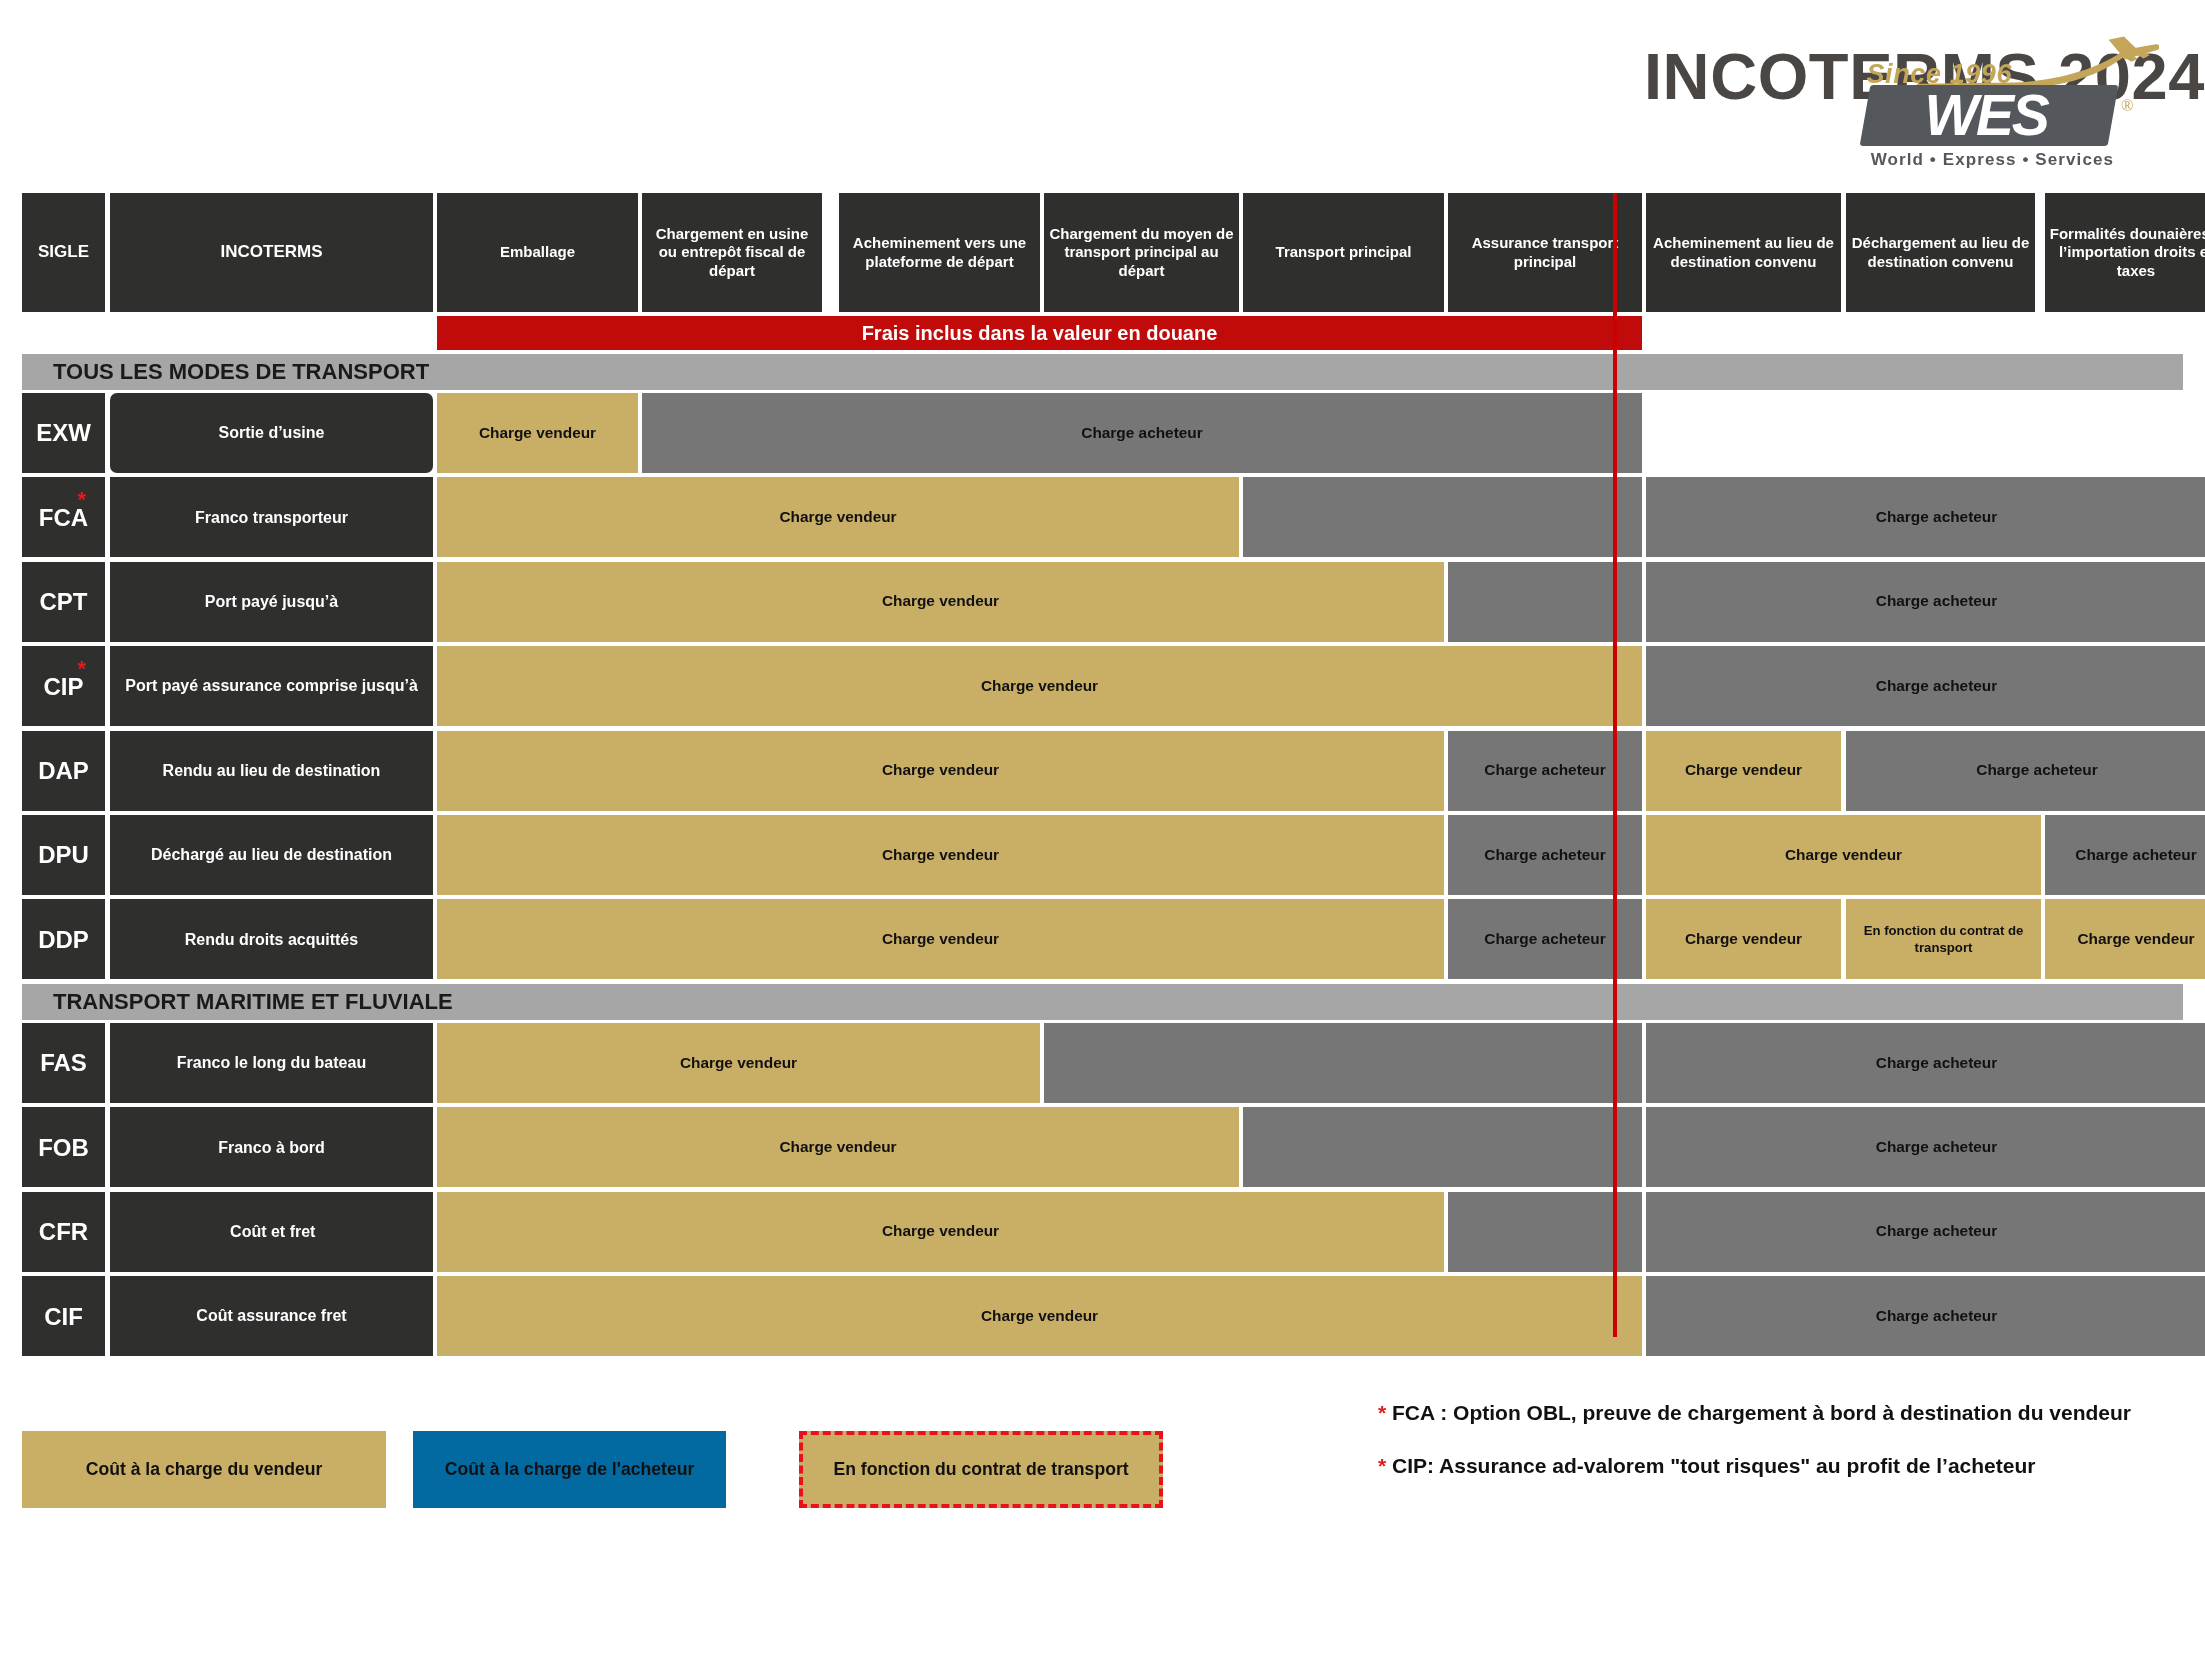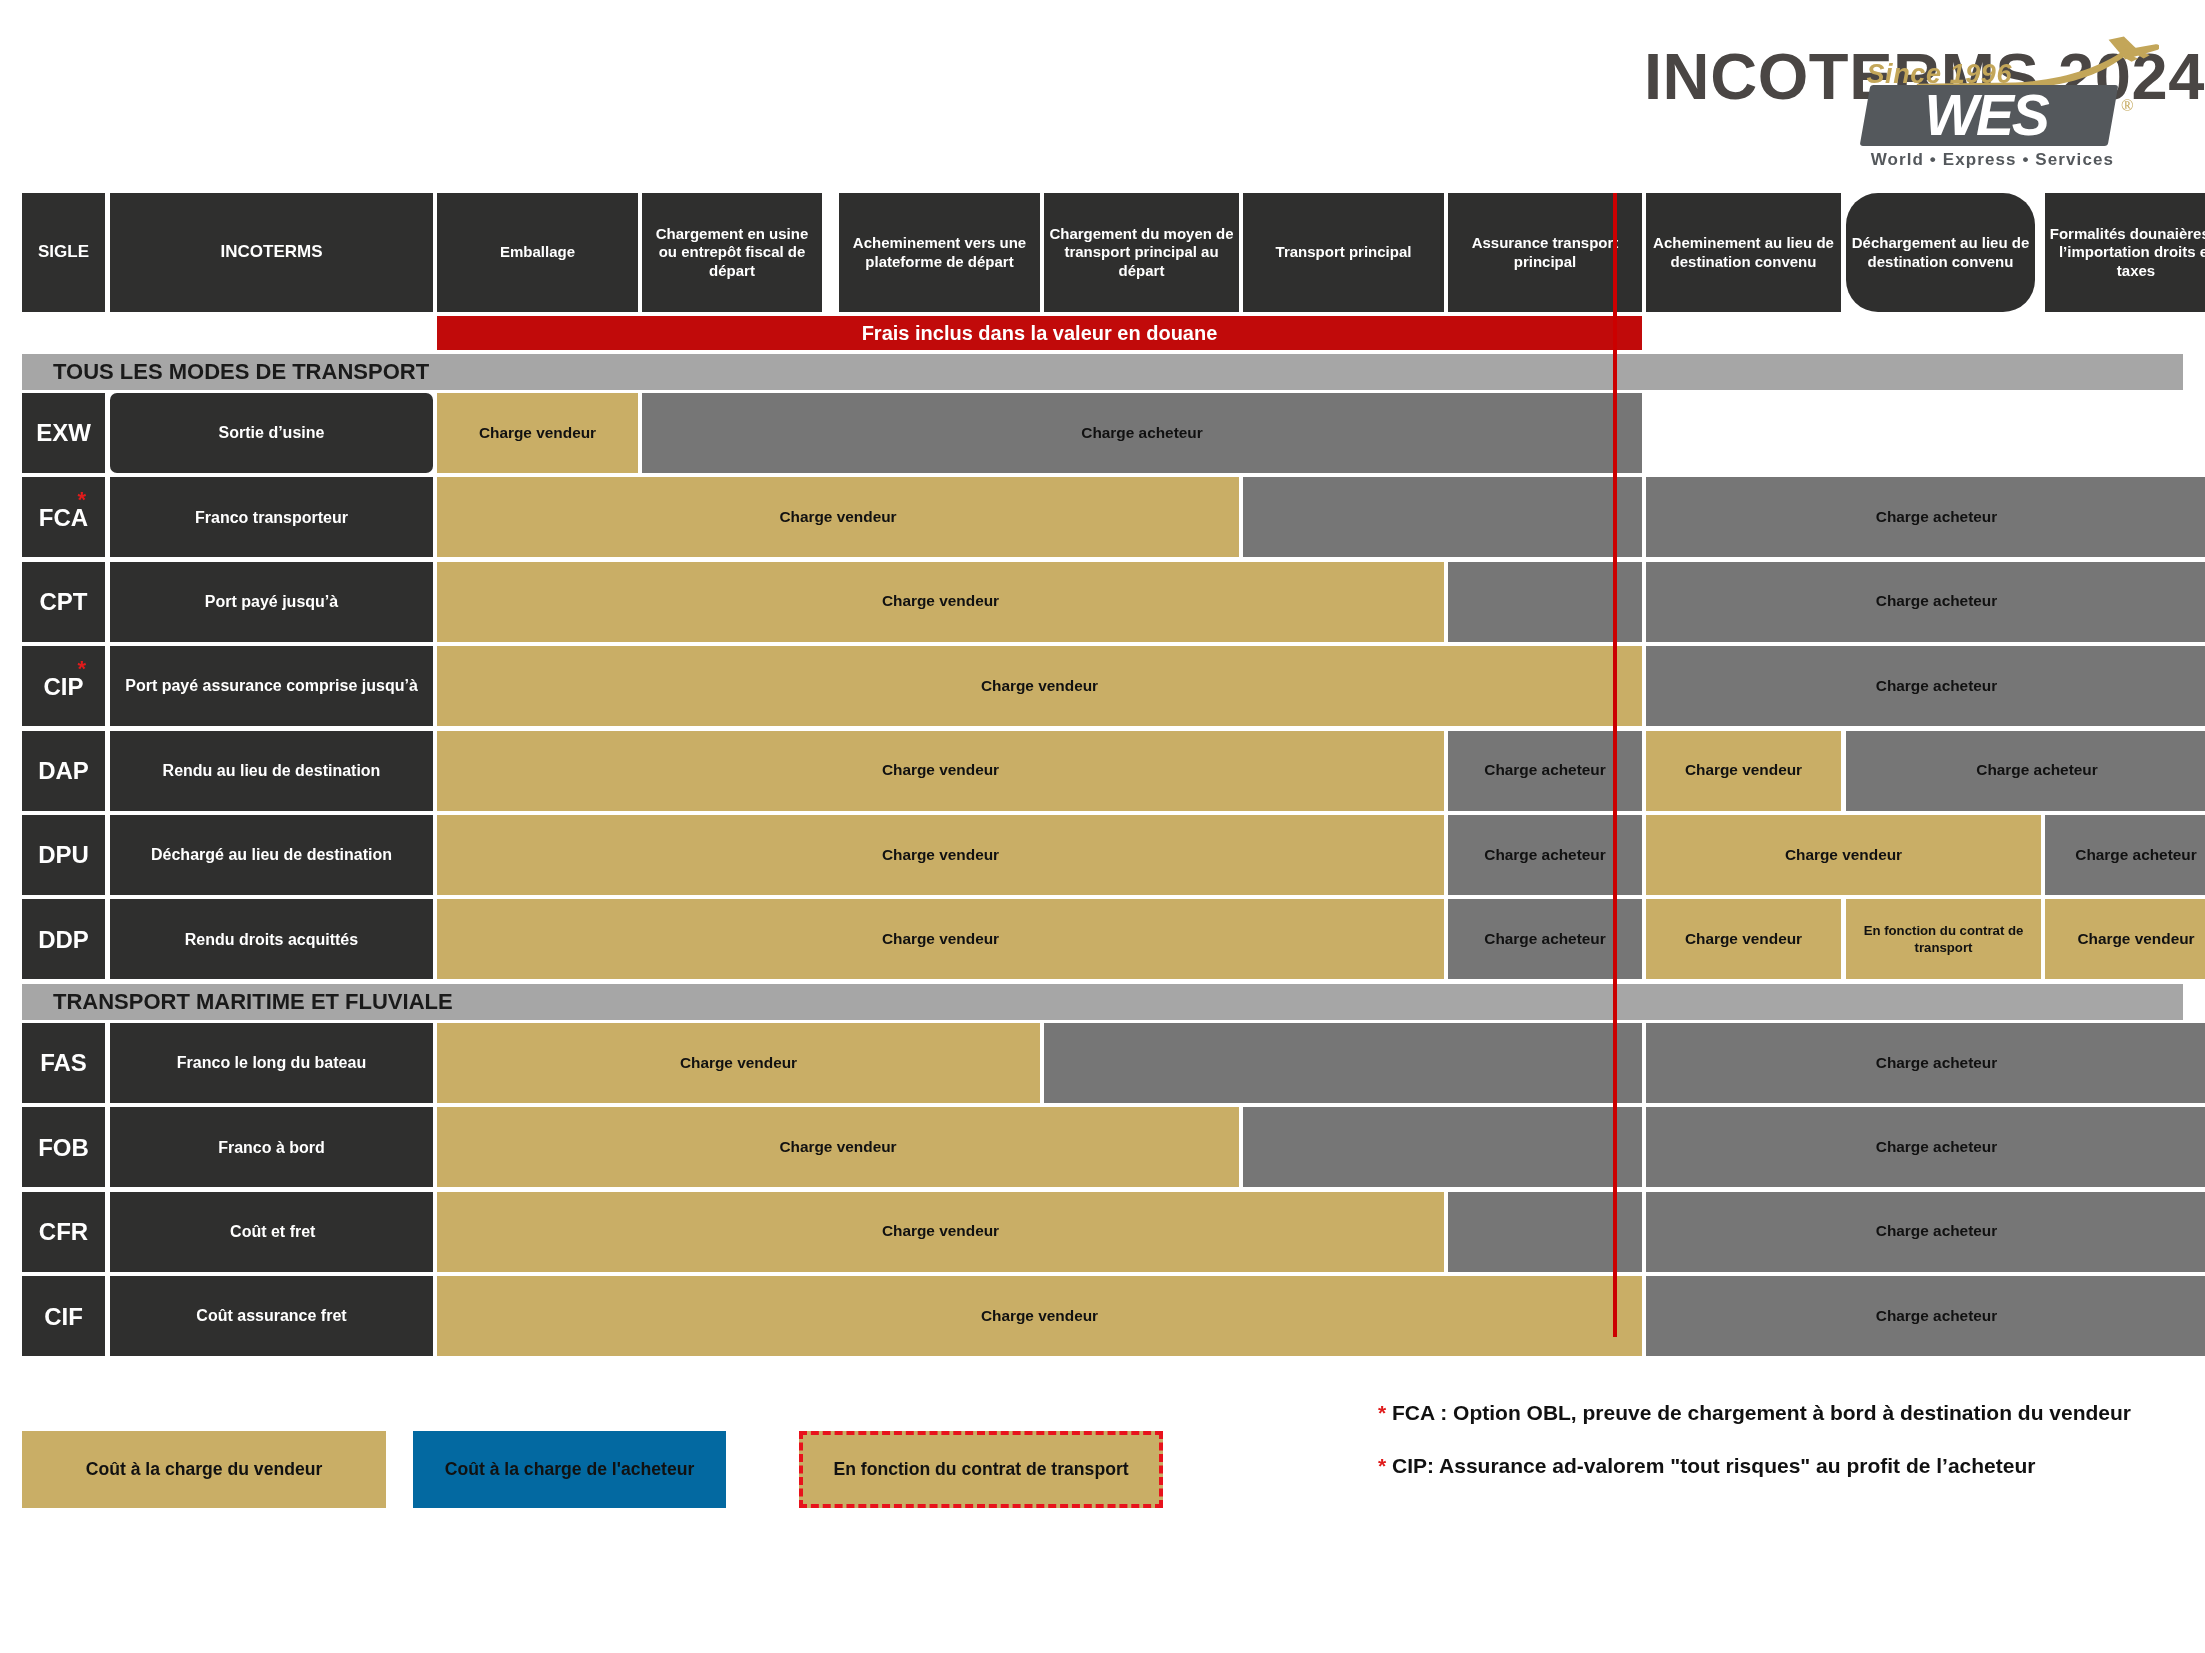--- a/index.html
+++ b/index.html
@@ -155,21 +155,21 @@
     <div class="row hdr-row">
       <div class="cell hdr-cell big" style="left: 0px; width: 83px;">SIGLE</div>
       <div class="cell hdr-cell big" style="left: 88px; width: 323px;">INCOTERMS</div>
       <div class="cell hdr-cell" style="left: 415px; width: 201px;">Emballage</div>
       <div class="cell hdr-cell" style="left: 620px; width: 180px;">Chargement en usine ou entrepôt fiscal de départ</div>
       <div class="cell hdr-cell" style="left: 817px; width: 201px;">Acheminement vers une plateforme de départ</div>
       <div class="cell hdr-cell" style="left: 1022px; width: 195px;">Chargement du moyen de transport principal au départ</div>
       <div class="cell hdr-cell" style="left: 1221px; width: 201px;">Transport principal</div>
       <div class="cell hdr-cell" style="left: 1426px; width: 194px;">Assurance transport principal</div>
       <div class="cell hdr-cell" style="left: 1624px; width: 195px;">Acheminement au lieu de destination convenu</div>
-      <div class="cell hdr-cell" style="left: 1824px; width: 189px; border-radius: 32px;">Déchargement au lieu de destination convenu</div>
+      <div class="cell hdr-cell" style="left: 1824px; width: 189px;">Déchargement au lieu de destination convenu</div>
       <div class="cell hdr-cell" style="left: 2023px; width: 182px;">Formalités dounaières à l’importation droits et taxes</div>
     </div>
     <div class="row redbar-row">
       <div id="redbar" style="left: 415px; width: 1205px;">Frais inclus dans la valeur en douane</div>
     </div>
     <div class="row section-row">
       <div class="section-bar">TOUS LES MODES DE TRANSPORT</div>
     </div>
     <div class="row data-row">
       <div class="cell sigle" style="left: 0px; width: 83px;">

